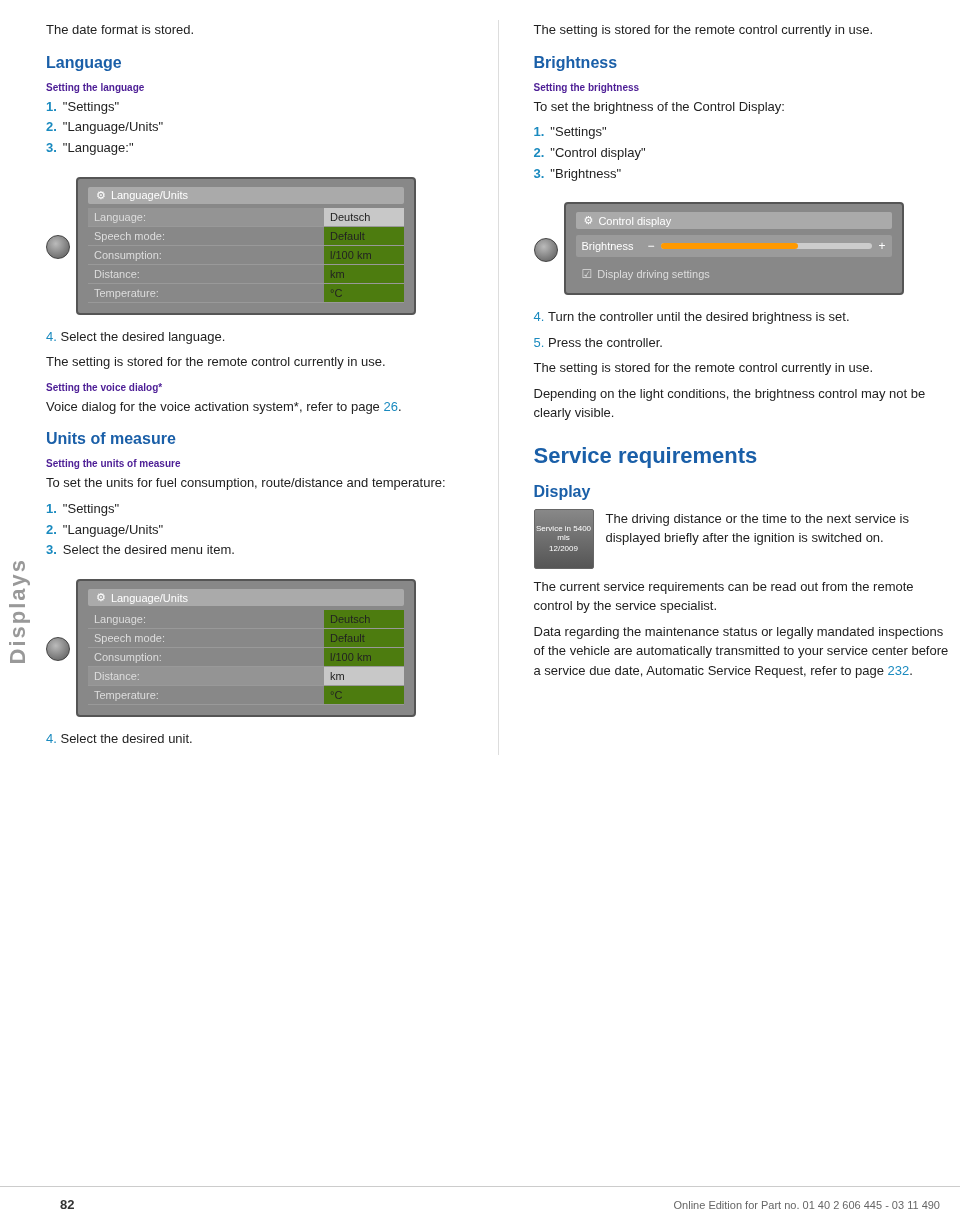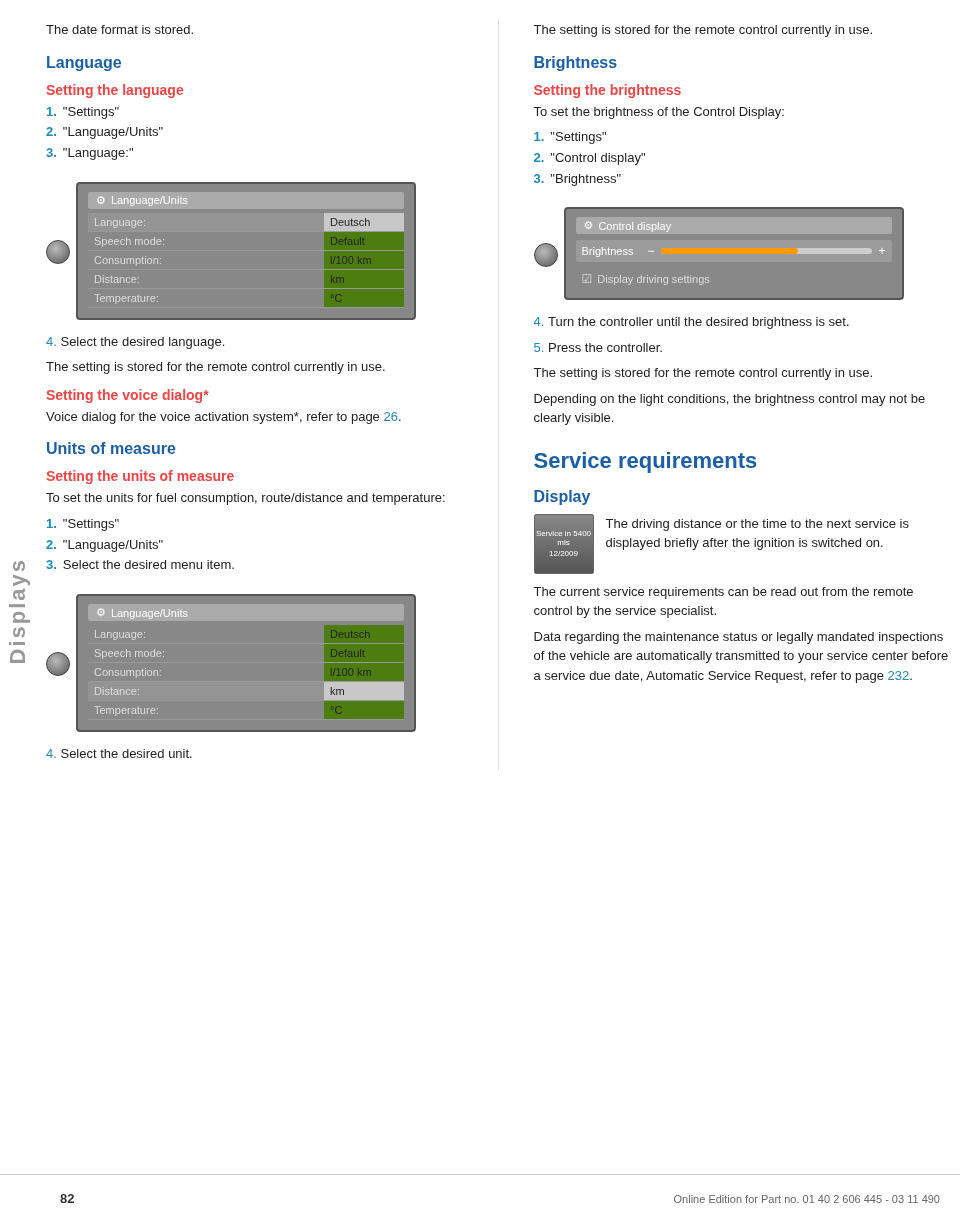--- a/index.html
+++ b/index.html
@@ -59,23 +59,23 @@
 
     
     .section-heading {
       font-size: 16px;
       font-weight: bold;
       color: #1a5fa8;
       margin-bottom: 6px;
       margin-top: 14px;
     }
     .subsection-heading {
-      font-size: 14px;
+      font-size: 10px;
       font-weight: bold;
-      color: #ef4444;
+      color: #4c1d95;
       margin-bottom: 4px;
       margin-top: 10px;
     }
     .large-section-heading {
       font-size: 22px;
       font-weight: bold;
       color: #1a5fa8;
       margin-top: 20px;
       margin-bottom: 8px;
     }
@@ -257,21 +257,21 @@
       gap: 0;
       margin: 8px 0;
     }
 
     
     .footer {
       position: absolute;
       bottom: 0;
       left: 0;
       right: 0;
-      height: 48px;
+      height: 36px;
       background: #fff;
       border-top: 1px solid #ccc;
       display: flex;
       align-items: center;
       justify-content: space-between;
       padding: 0 20px 0 60px;
     }
     .footer-page {
       font-size: 13px;
       font-weight: bold;

